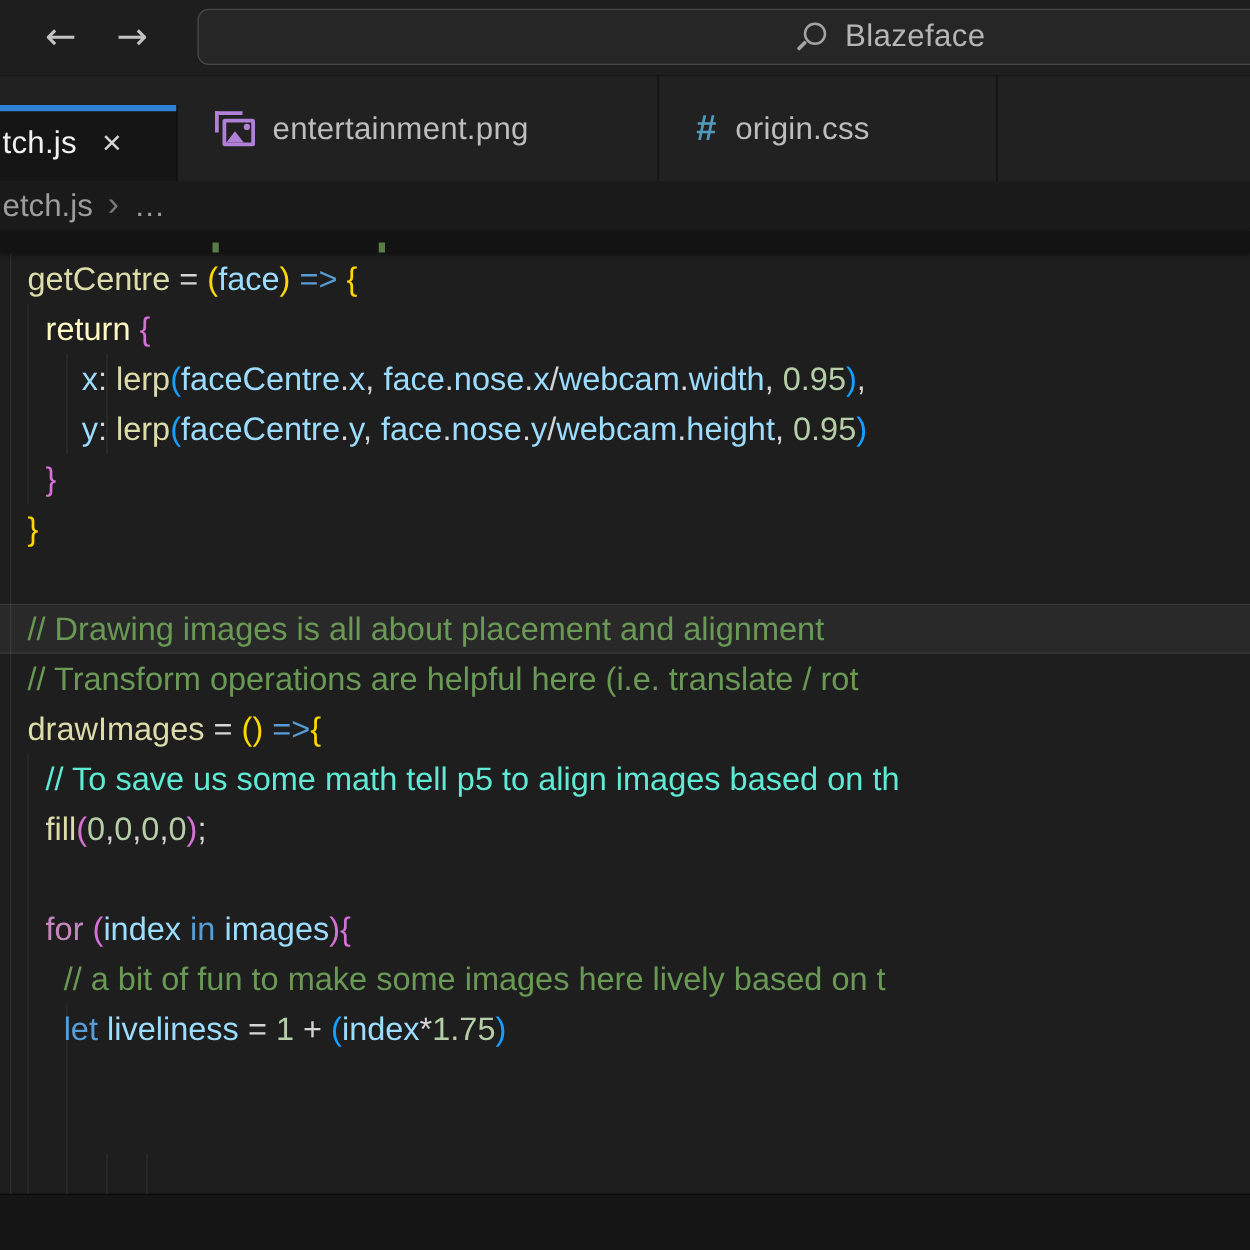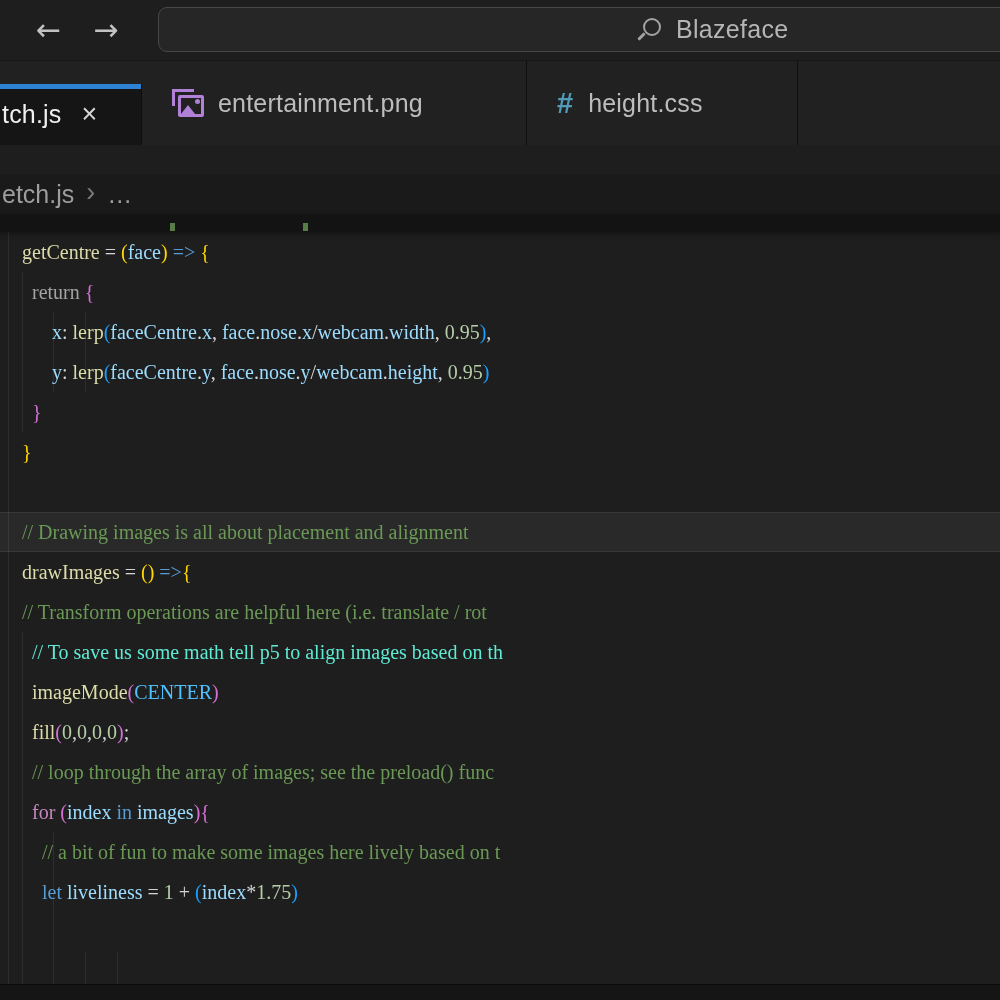--- a/index.html
+++ b/index.html
@@ -46,32 +46,32 @@
   .img-icon { position:relative; width:32px; height:28px; display:inline-block; margin-right:14px; flex:none; }
   .img-icon i, .img-icon b { position:absolute; display:block; }
   .img-back { left:0; top:0; width:22px; height:17px; border-left:3px solid var(--icon-image); border-top:3px solid var(--icon-image); }
   .img-front { left:6px; top:6px; width:26px; height:22px; border:3px solid var(--icon-image); border-radius:2px; }
   .img-sun { right:1px; top:1px; width:5px; height:5px; border-radius:50%; background:var(--icon-image); }
   .img-mtn { left:0; bottom:0; width:0; height:0; border-left:7px solid transparent; border-right:7px solid transparent; border-bottom:9px solid var(--icon-image); }
 
   .hash-icon { font-size:29px; font-weight:600; color:var(--icon-css); margin-right:15px; }
 
   
-  .breadcrumb { height:40px; background:#1a1a1a; display:flex; align-items:center; gap:12px; padding-left:2px;margin-top:29px; }
+  .breadcrumb { height:40px; background:#1a1a1a; display:flex; align-items:center; gap:12px; padding-left:2px; }
   .bc-item { font-size:25px; color:#9d9d9d; }
   .bc-sep { font-size:27px; color:#7a7a7a; margin-top:-3px; }
 
   
   .editor { position:relative; height:815px; background:#1e1e1e; }
   .top-strip { position:absolute; left:0; top:0; width:100%; height:18px; background:#131313; box-shadow:0 2px 5px rgba(0,0,0,0.35); z-index:2; }
   .fragment { position:absolute; }
   .guides { position:absolute; left:0; top:0; width:100%; height:770px; z-index:0; pointer-events:none; }
   .guide { position:absolute; width:1px; background:#2e2e2e; }
   .code { position:absolute; left:0; top:18px; width:100%; z-index:1;
-          font-family:Liberation Serif, serif; font-size:20px; }
+          font-family:Liberation Sans, sans-serif; font-size:26px; }
   .code-line { height:40px; line-height:40px; white-space:pre; padding-left:22px; overflow:hidden; }
   .code-line.hl {
     background:rgba(255,255,255,0.05);
     box-shadow:inset 0 1px 0 rgba(255,255,255,0.07), inset 0 -1px 0 rgba(255,255,255,0.07);
   }
   .bottom-band { position:absolute; left:0; top:770px; width:100%; height:45px; background:#151515; border-top:1px solid #0a0a0a; z-index:3; }
 </style>
 </head>
 <body>
 
@@ -99,21 +99,21 @@
       <i class="img-back"></i>
         <i class="img-front">
           <b class="img-sun"></b>
           <b class="img-mtn"></b>
         </i>
     </span>
     <span class="tab-label">entertainment.png</span>
   </div>
   <div class="tab tab-css">
     <span class="hash-icon">#</span>
-    <span class="tab-label">height.css</span>
+    <span class="tab-label">origin.css</span>
   </div>
   <div class="tab-empty"></div>
 </div>
 
 <div class="breadcrumb">
   <span class="bc-item">etch.js</span>
   <span class="bc-sep">›</span>
   <span class="bc-item">…</span>
 </div>
 
@@ -127,32 +127,31 @@
       <div class="guide" style="left: 53px; top: 618px; height: 152px;"></div>
       <div class="guide" style="left: 85px; top: 738px; height: 32px;"></div>
       <div class="guide" style="left: 117px; top: 738px; height: 32px;"></div>
     </div>
   <div class="top-strip">
       <div class="fragment" style="left: 170px; top: 9px; width: 5px; height: 8px; background: rgb(106, 153, 85); opacity: 0.8;"></div>
       <div class="fragment" style="left: 303px; top: 9px; width: 5px; height: 8px; background: rgb(106, 153, 85); opacity: 0.8;"></div>
     </div>
   <div class="code">
       <div class="code-line"><span style="color: rgb(220, 220, 170);">getCentre</span><span style="color: rgb(212, 212, 212);"> = </span><span style="color: rgb(255, 215, 0);">(</span><span style="color: rgb(156, 220, 254);">face</span><span style="color: rgb(255, 215, 0);">)</span><span style="color: rgb(212, 212, 212);"> </span><span style="color: rgb(86, 156, 214);">=&gt;</span><span style="color: rgb(212, 212, 212);"> </span><span style="color: rgb(255, 215, 0);">{</span></div>
-      <div class="code-line"><span style="color: rgb(212, 212, 212);">  </span><span style="color: #a3a3a3;">return</span><span style="color: rgb(212, 212, 212);"> </span><span style="color: rgb(214, 112, 214);">{</span></div>
+      <div class="code-line"><span style="color: rgb(212, 212, 212);">  </span><span style="color: #fef9c3;">return</span><span style="color: rgb(212, 212, 212);"> </span><span style="color: rgb(214, 112, 214);">{</span></div>
       <div class="code-line"><span style="color: rgb(212, 212, 212);">      </span><span style="color: rgb(156, 220, 254);">x</span><span style="color: rgb(212, 212, 212);">: </span><span style="color: rgb(220, 220, 170);">lerp</span><span style="color: rgb(23, 159, 255);">(</span><span style="color: rgb(156, 220, 254);">faceCentre</span><span style="color: rgb(212, 212, 212);">.</span><span style="color: rgb(156, 220, 254);">x</span><span style="color: rgb(212, 212, 212);">, </span><span style="color: rgb(156, 220, 254);">face</span><span style="color: rgb(212, 212, 212);">.</span><span style="color: rgb(156, 220, 254);">nose</span><span style="color: rgb(212, 212, 212);">.</span><span style="color: rgb(156, 220, 254);">x</span><span style="color: rgb(212, 212, 212);">/</span><span style="color: rgb(156, 220, 254);">webcam</span><span style="color: rgb(212, 212, 212);">.</span><span style="color: rgb(156, 220, 254);">width</span><span style="color: rgb(212, 212, 212);">, </span><span style="color: rgb(181, 206, 168);">0.95</span><span style="color: rgb(23, 159, 255);">)</span><span style="color: rgb(212, 212, 212);">,</span></div>
       <div class="code-line"><span style="color: rgb(212, 212, 212);">      </span><span style="color: rgb(156, 220, 254);">y</span><span style="color: rgb(212, 212, 212);">: </span><span style="color: rgb(220, 220, 170);">lerp</span><span style="color: rgb(23, 159, 255);">(</span><span style="color: rgb(156, 220, 254);">faceCentre</span><span style="color: rgb(212, 212, 212);">.</span><span style="color: rgb(156, 220, 254);">y</span><span style="color: rgb(212, 212, 212);">, </span><span style="color: rgb(156, 220, 254);">face</span><span style="color: rgb(212, 212, 212);">.</span><span style="color: rgb(156, 220, 254);">nose</span><span style="color: rgb(212, 212, 212);">.</span><span style="color: rgb(156, 220, 254);">y</span><span style="color: rgb(212, 212, 212);">/</span><span style="color: rgb(156, 220, 254);">webcam</span><span style="color: rgb(212, 212, 212);">.</span><span style="color: rgb(156, 220, 254);">height</span><span style="color: rgb(212, 212, 212);">, </span><span style="color: rgb(181, 206, 168);">0.95</span><span style="color: rgb(23, 159, 255);">)</span></div>
       <div class="code-line"><span style="color: rgb(212, 212, 212);">  </span><span style="color: rgb(214, 112, 214);">}</span></div>
       <div class="code-line"><span style="color: rgb(255, 215, 0);">}</span></div>
       <div class="code-line"></div>
       <div class="code-line hl"><span style="color: rgb(106, 153, 85);">// Drawing images is all about placement and alignment</span></div>
+      <div class="code-line"><span style="color: rgb(106, 153, 85);">// Transform operations are helpful here (i.e. translate / rot</span></div>
       <div class="code-line"><span style="color: rgb(220, 220, 170);">drawImages</span><span style="color: rgb(212, 212, 212);"> = </span><span style="color: rgb(255, 215, 0);">()</span><span style="color: rgb(212, 212, 212);"> </span><span style="color: rgb(86, 156, 214);">=&gt;</span><span style="color: rgb(255, 215, 0);">{</span></div>
-      <div class="code-line"><span style="color: rgb(106, 153, 85);">// Transform operations are helpful here (i.e. translate / rot</span></div>
       <div class="code-line"><span style="color: rgb(212, 212, 212);">  </span><span style="color: #5eead4;">// To save us some math tell p5 to align images based on th</span></div>
-      <div class="code-line"><span style="color: rgb(212, 212, 212);">  </span><span style="color: rgb(220, 220, 170);">imageMode</span><span style="color: rgb(214, 112, 214);">(</span><span style="color: rgb(79, 193, 255);">CENTER</span><span style="color: rgb(214, 112, 214);">)</span></div>
       <div class="code-line"><span style="color: rgb(212, 212, 212);">  </span><span style="color: rgb(220, 220, 170);">fill</span><span style="color: rgb(214, 112, 214);">(</span><span style="color: rgb(181, 206, 168);">0</span><span style="color: rgb(212, 212, 212);">,</span><span style="color: rgb(181, 206, 168);">0</span><span style="color: rgb(212, 212, 212);">,</span><span style="color: rgb(181, 206, 168);">0</span><span style="color: rgb(212, 212, 212);">,</span><span style="color: rgb(181, 206, 168);">0</span><span style="color: rgb(214, 112, 214);">)</span><span style="color: rgb(212, 212, 212);">;</span></div>
-      <div class="code-line"><span style="color: rgb(212, 212, 212);">  </span><span style="color: rgb(106, 153, 85);">// loop through the array of images; see the preload() func</span></div>
+      <div class="code-line"><span style="color: rgb(212, 212, 212);">  </span></div>
       <div class="code-line"><span style="color: rgb(212, 212, 212);">  </span><span style="color: rgb(197, 134, 192);">for</span><span style="color: rgb(212, 212, 212);"> </span><span style="color: rgb(214, 112, 214);">(</span><span style="color: rgb(156, 220, 254);">index</span><span style="color: rgb(212, 212, 212);"> </span><span style="color: rgb(86, 156, 214);">in</span><span style="color: rgb(212, 212, 212);"> </span><span style="color: rgb(156, 220, 254);">images</span><span style="color: rgb(214, 112, 214);">)</span><span style="color: rgb(214, 112, 214);">{</span></div>
       <div class="code-line"><span style="color: rgb(212, 212, 212);">    </span><span style="color: rgb(106, 153, 85);">// a bit of fun to make some images here lively based on t</span></div>
       <div class="code-line"><span style="color: rgb(212, 212, 212);">    </span><span style="color: rgb(86, 156, 214);">let</span><span style="color: rgb(212, 212, 212);"> </span><span style="color: rgb(156, 220, 254);">liveliness</span><span style="color: rgb(212, 212, 212);"> = </span><span style="color: rgb(181, 206, 168);">1</span><span style="color: rgb(212, 212, 212);"> + </span><span style="color: rgb(23, 159, 255);">(</span><span style="color: rgb(156, 220, 254);">index</span><span style="color: rgb(212, 212, 212);">*</span><span style="color: rgb(181, 206, 168);">1.75</span><span style="color: rgb(23, 159, 255);">)</span></div>
       <div class="code-line"><span style="color: rgb(212, 212, 212);">        </span></div>
     </div>
   <div class="bottom-band"></div>
 </div>
 
 </body></html>

